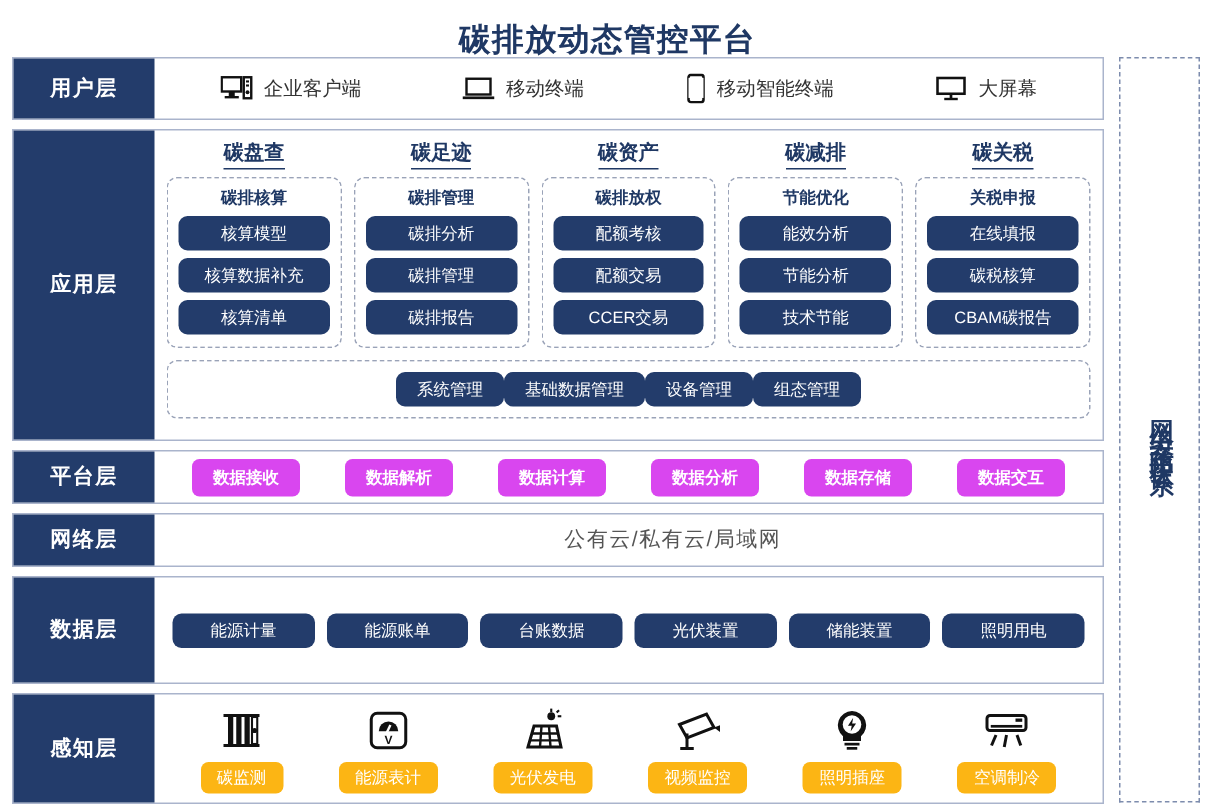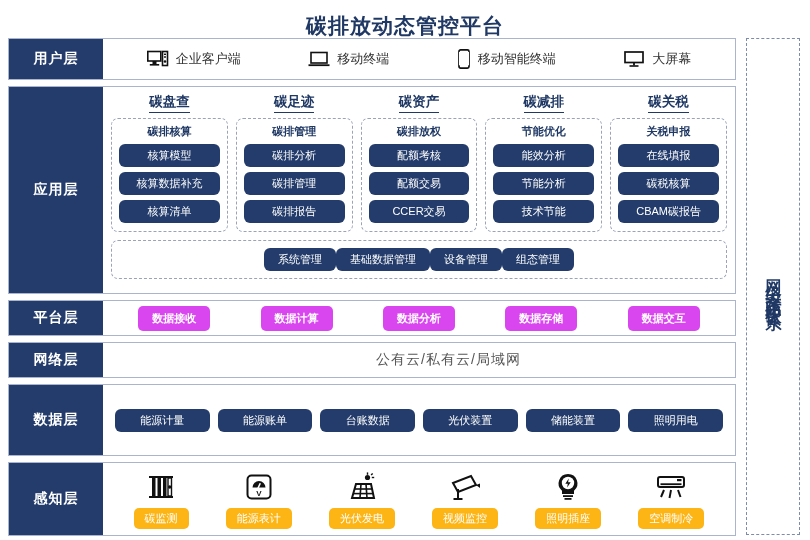--- a/index.html
+++ b/index.html
@@ -285,20 +285,21 @@
           <div class="pill-sm">组态管理</div>
         </div>
 
       </div>
     </div>
 
     <div class="band plat-band">
       <div class="band-label">平台层</div>
       <div class="band-body plat-body">
         <div class="pill-amber">数据接收</div>
+        <div class="pill-amber">数据解析</div>
         <div class="pill-amber">数据计算</div>
         <div class="pill-amber">数据分析</div>
         <div class="pill-amber">数据存储</div>
         <div class="pill-amber">数据交互</div>
       </div>
     </div>
 
     <div class="band net-band">
       <div class="band-label">网络层</div>
       <div class="band-body net-body">

